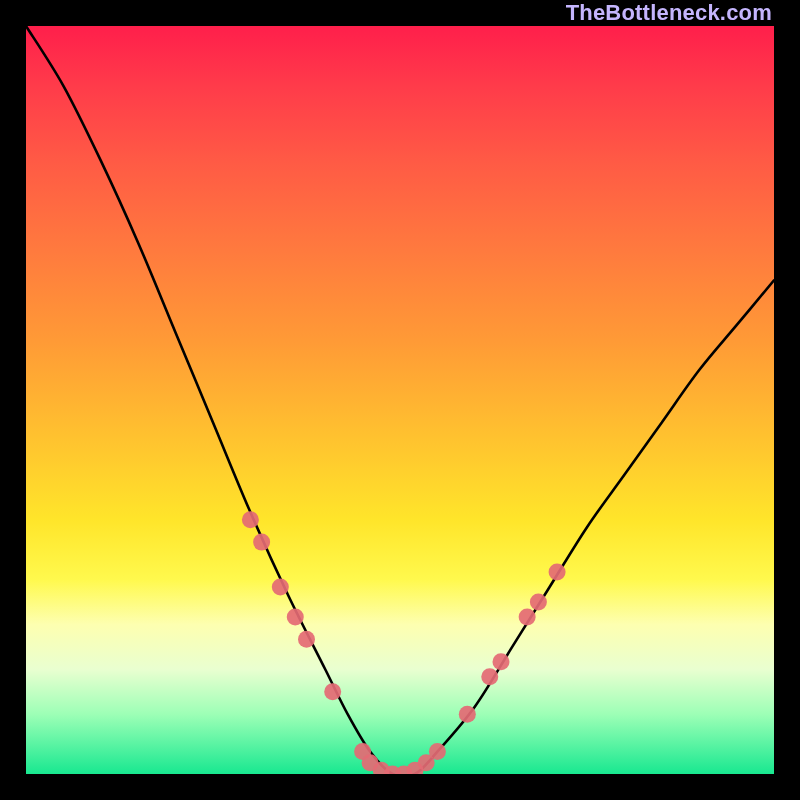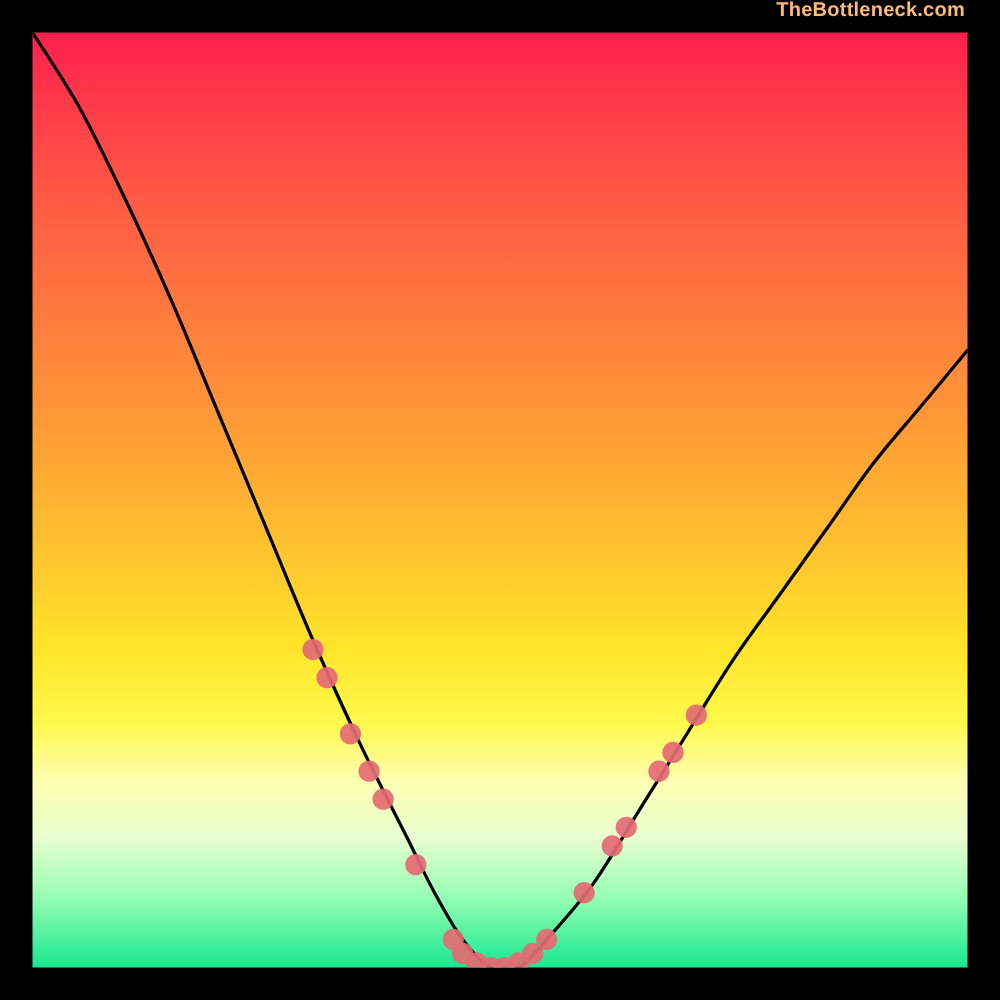--- a/index.html
+++ b/index.html
@@ -11,21 +11,21 @@
   #ff7a3e 30%,
   #ff9a36 42%,
   #ffc22f 55%,
   #ffe52a 66%,
   #fff94d 74%,
   #fdffb0 80%,
   #e9ffd0 86%,
   #9dffb6 92%,
   #18e890 100%)}
 svg.curve{position:absolute;inset:0;width:100%;height:100%}
-.watermark{position:absolute;top:0;right:28px;font-size:16px;font-weight:600;color:#fdba74;letter-spacing:.2px}
+.watermark{position:absolute;top:0;right:28px;font-size:22px;font-weight:600;color:#c4b5fd;letter-spacing:.2px}
 </style>
 </head>
 <body>
 
 <div class="watermark">TheBottleneck.com</div>
 
 <div class="frame">
   <div class="grad"></div>
   <svg class="curve" viewBox="0 0 748 748" preserveAspectRatio="none">
     <path id="curve-path" fill="none" stroke="#000" stroke-width="2.6" stroke-linecap="round" d="M 0 0 C 6.233333333333333 9.97333333333332, 24.93333333333333 37.39999999999992, 37.4 59.83999999999992 C 49.86666666666667 82.27999999999992, 62.33333333333333 108.45999999999997, 74.8 134.64 C 87.26666666666667 160.82000000000002, 99.73333333333333 188.24666666666673, 112.2 216.92000000000007 C 124.66666666666667 245.59333333333342, 137.13333333333333 276.76, 149.6 306.68 C 162.06666666666666 336.6, 174.53333333333333 366.52, 187 396.44 C 199.46666666666667 426.36, 211.93333333333334 457.52666666666664, 224.4 486.2 C 236.86666666666667 514.8733333333333, 249.33333333333334 542.3000000000001, 261.8 568.48 C 274.26666666666665 594.66, 289.2266666666667 623.3333333333333, 299.2 643.28 C 309.1733333333333 663.2266666666667, 314.15999999999997 674.4466666666666, 321.64 688.16 C 329.12 701.8733333333333, 336.6 715.5866666666666, 344.08000000000004 725.56 C 351.56000000000006 735.5333333333333, 359.03999999999996 744.26, 366.52 748 C 374 751.74, 381.48 751.74, 388.96000000000004 748 C 396.44000000000005 744.26, 401.42666666666673 736.78, 411.40000000000003 725.56 C 421.37333333333333 714.3399999999999, 436.33333333333337 698.1333333333334, 448.8 680.6800000000001 C 461.26666666666665 663.2266666666667, 473.73333333333335 640.7866666666667, 486.2 620.84 C 498.66666666666663 600.8933333333333, 511.1333333333333 580.9466666666667, 523.6 561 C 536.0666666666667 541.0533333333333, 548.5333333333333 519.86, 561 501.15999999999997 C 573.4666666666667 482.46, 585.9333333333333 466.25333333333333, 598.4 448.8 C 610.8666666666667 431.3466666666667, 623.3333333333333 413.8933333333333, 635.8 396.44 C 648.2666666666667 378.9866666666667, 660.7333333333333 360.28666666666663, 673.2 344.08 C 685.6666666666667 327.87333333333333, 698.1333333333333 314.15999999999997, 710.6 299.2 C 723.0666666666667 284.24, 741.7666666666667 261.8, 748 254.32"></path>

